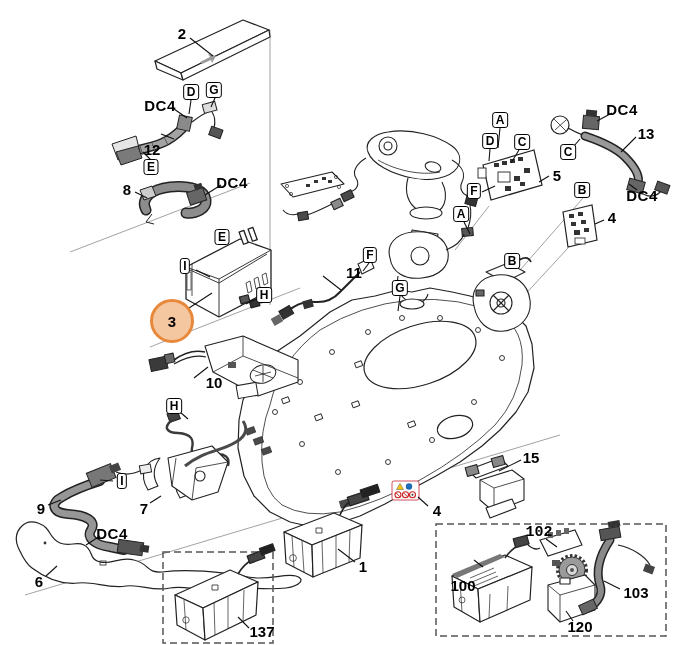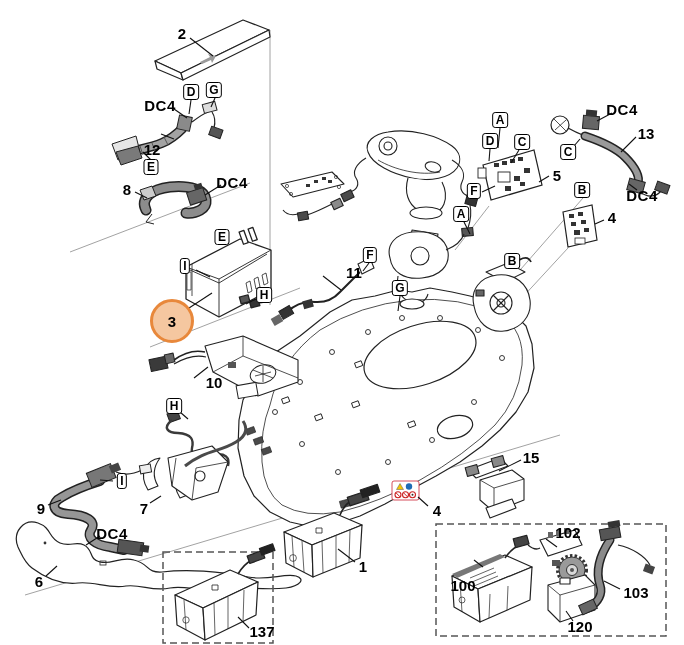--- a/index.html
+++ b/index.html
@@ -439,21 +439,21 @@
   <span class="lbl num" style="left:612px;top:217px;">4</span>
   <span class="lbl num" style="left:185px;top:382px;margin-left:29px;">10</span>
   <span class="lbl num" style="left:144px;top:508px;">7</span>
   <span class="lbl num" style="left:41px;top:508px;">9</span>
   <span class="lbl num" style="left:39px;top:581px;">6</span>
   <span class="lbl num" style="left:531px;top:457px;">15</span>
   <span class="lbl num" style="left:437px;top:510px;">4</span>
   <span class="lbl num" style="left:363px;top:566px;">1</span>
   <span class="lbl num" style="left:262px;top:631px;">137</span>
   <span class="lbl num" style="left:463px;top:585px;">100</span>
-  <span class="lbl num" style="left:568px;top:532px;">102</span>
+  <span class="lbl num" style="left:539px;top:532px;font-family:Liberation Mono, monospace;">102</span>
   <span class="lbl num" style="left:580px;top:626px;">120</span>
   <span class="lbl num" style="left:636px;top:592px;">103</span>
 
   <span class="lbl code" style="left:160px;top:105px;">DC4</span>
   <span class="lbl code" style="left:232px;top:182px;">DC4</span>
   <span class="lbl code" style="left:622px;top:109px;">DC4</span>
   <span class="lbl code" style="left:642px;top:195px;">DC4</span>
   <span class="lbl code" style="left:112px;top:533px;">DC4</span>
 
   <span class="lbl letter" style="left:191px;top:92px;">D</span>

